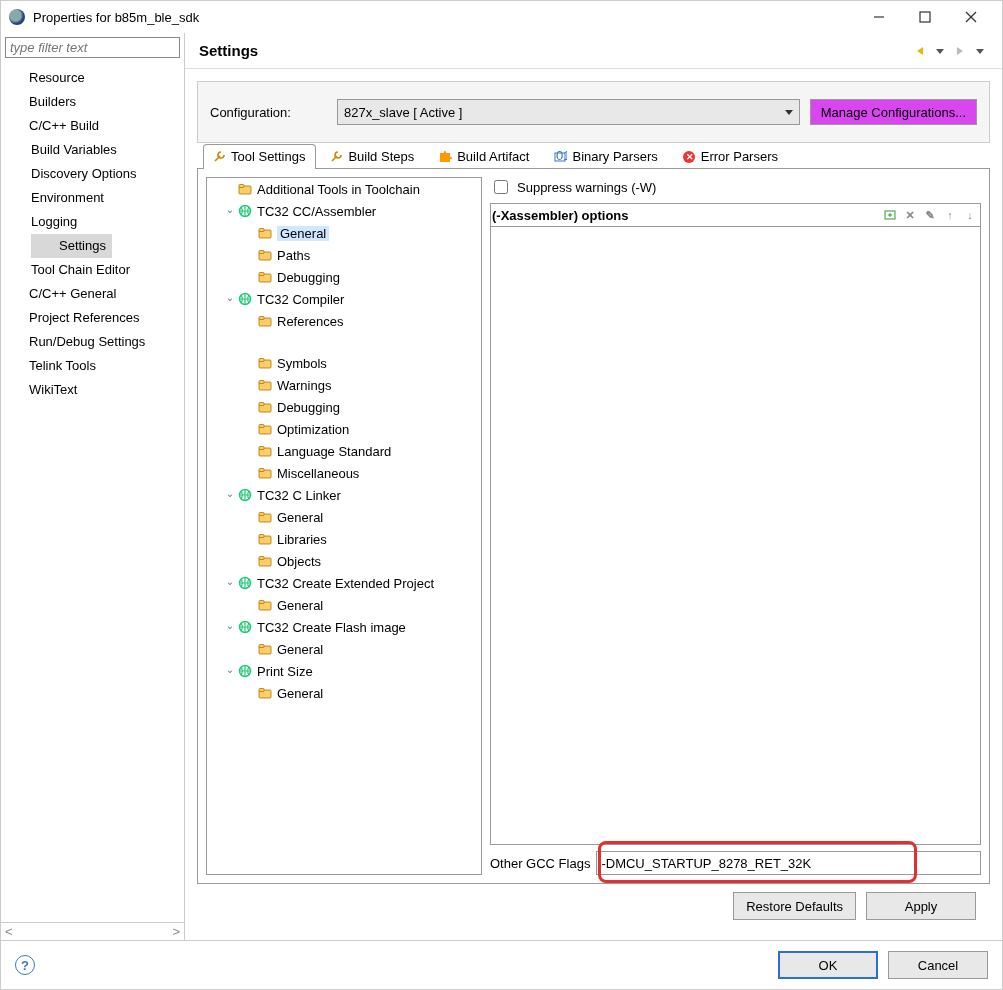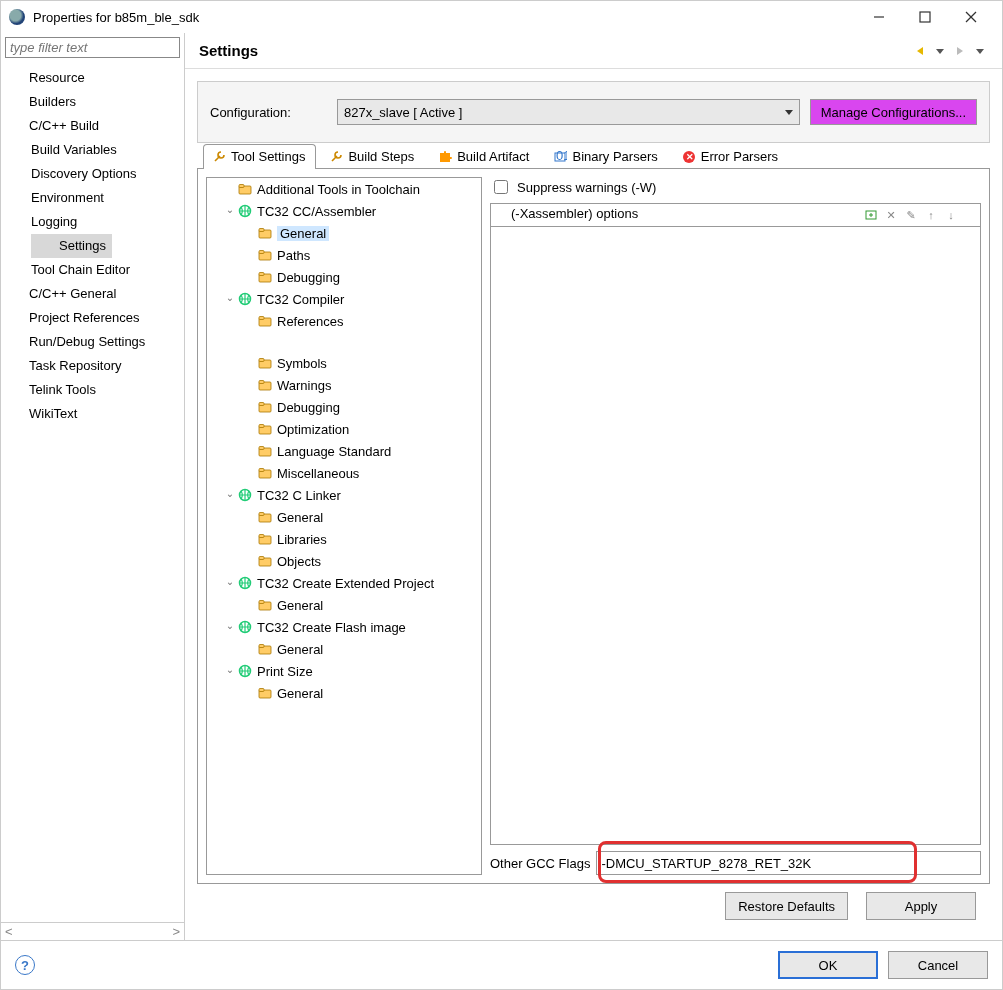--- a/index.html
+++ b/index.html
@@ -35,29 +35,29 @@
   .tab .ticon { width:14px; height:14px; display:inline-block;}
   .tab-body { flex:1; border:1px solid #999; border-top:none; display:flex; min-height:0; }
   .tool-tree { width:276px; border:1px solid #999; margin:8px; overflow:auto; padding:4px 2px; }
   .tt-row { display:flex; align-items:flex-start; height:22px; white-space:nowrap; cursor:default;}
   .tt-caret { width:14px; text-align:center; color:#777; font-size:10px;}
   .tt-icon { width:16px; height:14px; margin-right:4px; display:inline-flex; align-items:center; justify-content:center;}
   .tt-label.sel { background:#cfe7ff; padding:0 3px;}
   .opt-pane { flex:1; margin:8px 8px 8px 0; display:flex; flex-direction:column; min-height:0;}
   .checkbox-row { display:flex; align-items:center; gap:6px; margin-bottom:6px;}
   .checkbox-row input { width:14px; height:14px;}
-  .list-header { display:flex; border:1px solid #999; border-bottom:none; padding:2px 20px; background:#fff;}
+  .list-header { display:flex; align-items:center; border:1px solid #999; border-bottom:none; padding:2px 1px; background:#fff;font-weight:bold;}
   .list-header .lbl { flex:1;}
   .list-header .ibtn { width:18px; height:18px; margin-left:2px; display:flex; align-items:center; justify-content:center; font-size:11px; color:#888;}
   .list-box { flex:1; border:1px solid #999; background:#fff;}
   .flags-row { display:flex; align-items:center; gap:6px; margin-top:6px; position:relative;}
   .flags-row label { white-space:nowrap;}
   .flags-input { flex:1; border:1px solid #999; height:24px; padding:0 4px; font-family:inherit;}
   .callout { position:absolute; border:3px solid #e03030; border-radius:8px; pointer-events:none;}
-  .bottom-buttons { display:flex; justify-content:flex-end; gap:18px; padding:8px 14px; }
+  .bottom-buttons { display:flex; justify-content:flex-end; gap:10px; padding:8px 14px; }
   .btn { min-width:110px; height:28px; border:1px solid #999; background:#e8e8e8; display:flex; align-items:center; justify-content:center; padding:0 12px;}
   .btn.primary { border:2px solid #2a6fd6; }
   .dialog-bottom { border-top:1px solid #ccc; padding:10px 14px; display:flex; align-items:center;}
   .help-icon { width:20px; height:20px; border:1.5px solid #3a78c8; border-radius:50%; color:#3a78c8; display:flex; align-items:center; justify-content:center; font-weight:bold; cursor:pointer;}
   svg.icon-globe circle{fill:none;stroke:#2c7;stroke-width:1.5}
   svg.icon-globe path{fill:none;stroke:#2c7;stroke-width:1.2}
   svg.icon-folder rect{fill:#fc6;stroke:#a70;stroke-width:0.8}
   svg.icon-wrench path{fill:none;stroke:#c80;stroke-width:1.6}
   svg.icon-puzzle path{fill:#f90;}
   svg.icon-bin rect{fill:#fff;stroke:#37c;stroke-width:1}
@@ -99,21 +99,20 @@
           <div class="nav-item">C/C++ Build</div>
           <div class="nav-item nav-sub">Build Variables</div>
           <div class="nav-item nav-sub">Discovery Options</div>
           <div class="nav-item nav-sub">Environment</div>
           <div class="nav-item nav-sub">Logging</div>
           <div class="nav-sub selected-wrap" style="padding-left: 30px;"><div class="nav-item selected" style="margin-left: 0px;">Settings</div></div>
           <div class="nav-item nav-sub">Tool Chain Editor</div>
           <div class="nav-item">C/C++ General</div>
           <div class="nav-item">Project References</div>
           <div class="nav-item">Run/Debug Settings</div>
-          <div class="nav-item">Task Repository</div>
           <div class="nav-item">Telink Tools</div>
           <div class="nav-item">WikiText</div>
         </div>
     <div class="left-scroll">
       <span>&lt;</span>
       <span>&gt;</span>
     </div>
   </div>
 
   <div class="right-pane">

